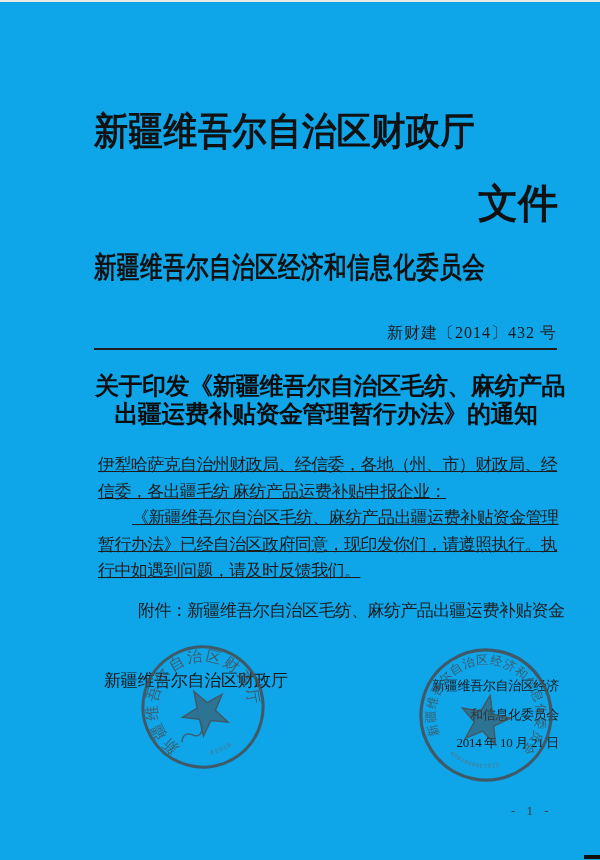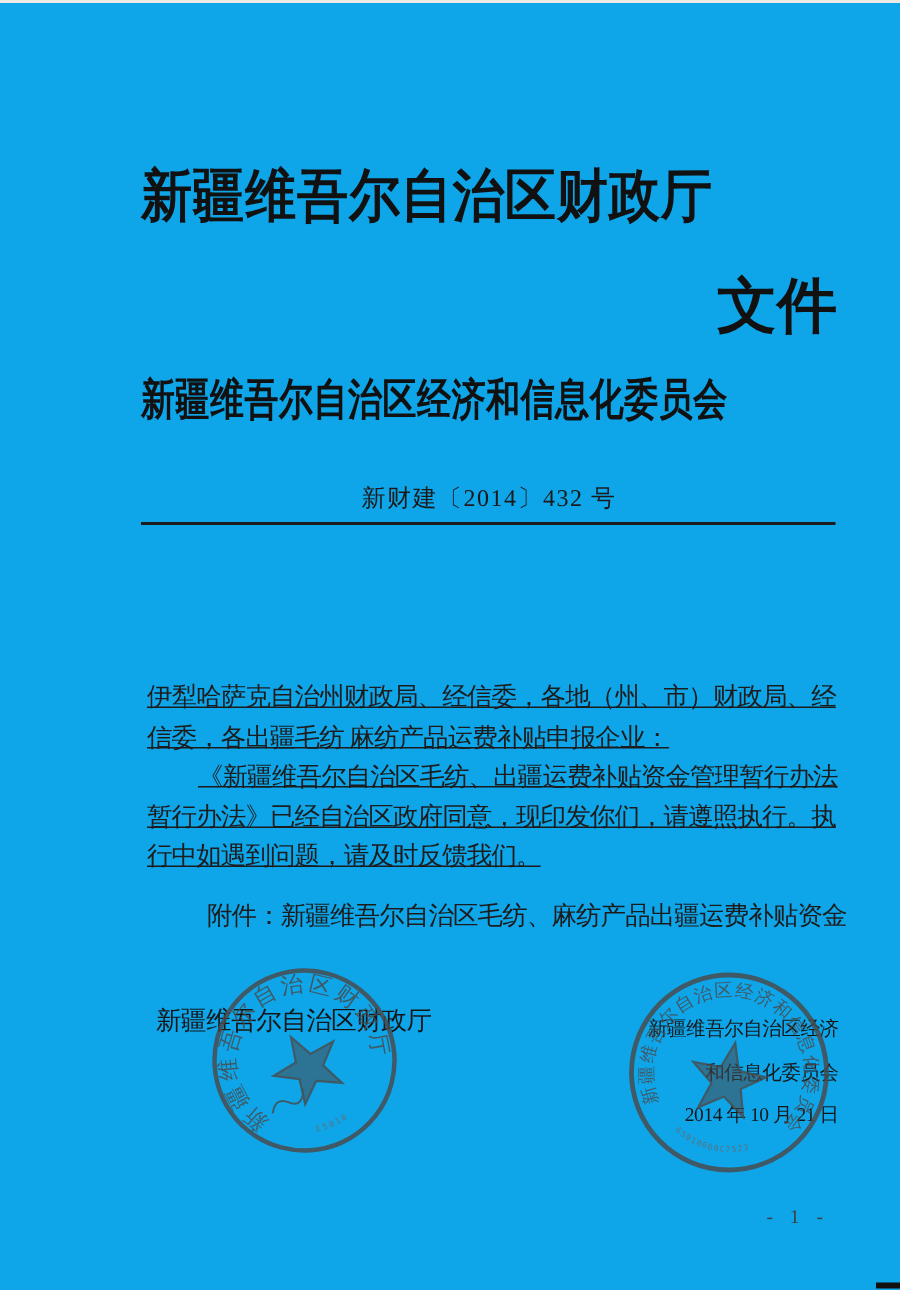--- a/index.html
+++ b/index.html
@@ -31,21 +31,21 @@
     font-size:40px;font-weight:bold;color:#111;
   }
   .org-secondary{
     left:94px;top:253px;
     font-size:29px;font-weight:bold;
     transform:scaleX(0.78);transform-origin:left top;
     letter-spacing:0.5px;color:#111;
   }
   .doc-number{
     left:95px;top:325px;width:462px;
-    text-align:center;font-size:16px;letter-spacing:1px;color:#1a1a1a;
+    text-align:right;font-size:16px;letter-spacing:1px;color:#1a1a1a;
   }
   .divider{
     position:absolute;left:94px;top:348px;width:463px;height:2px;
     background:#1d1d1d;
   }
 
   
   .title-block{
     position:absolute;left:95px;top:372px;width:462px;
     text-align:center;font-weight:bold;font-size:24px;line-height:28px;
@@ -98,25 +98,29 @@
 <body>
 
 <div class="page">
 
   <div class="abs org-primary">新疆维吾尔自治区财政厅</div>
   <div class="abs doc-word">文件</div>
   <div class="abs org-secondary">新疆维吾尔自治区经济和信息化委员会</div>
   <div class="abs doc-number">新财建〔2014〕432 号</div>
   <div class="divider"></div>
 
+  <div class="title-block">
+    <div>关于印发《新疆维吾尔自治区毛纺、麻纺产品</div>
+    <div>出疆运费补贴资金管理暂行办法》的通知</div>
+  </div>
 
   <div class="body-block">
     <div>伊犁哈萨克自治州财政局、经信委，各地（州、市）财政局、经</div>
     <div>信委，各出疆毛纺 麻纺产品运费补贴申报企业：</div>
-    <div class="indent">《新疆维吾尔自治区毛纺、出疆运费补贴资金管理暂行办法</div>
+    <div class="indent">《新疆维吾尔自治区毛纺、麻纺产品出疆运费补贴资金管理</div>
     <div>暂行办法》已经自治区政府同意，现印发你们，请遵照执行。执</div>
     <div>行中如遇到问题，请及时反馈我们。</div>
   </div>
 
   <div class="attachment-block">
     <div class="l1">附件：新疆维吾尔自治区毛纺、麻纺产品出疆运费补贴资金</div>
   </div>
 
   <div class="abs sig-left">新疆维吾尔自治区财政厅</div>
   <div class="sig-right">

